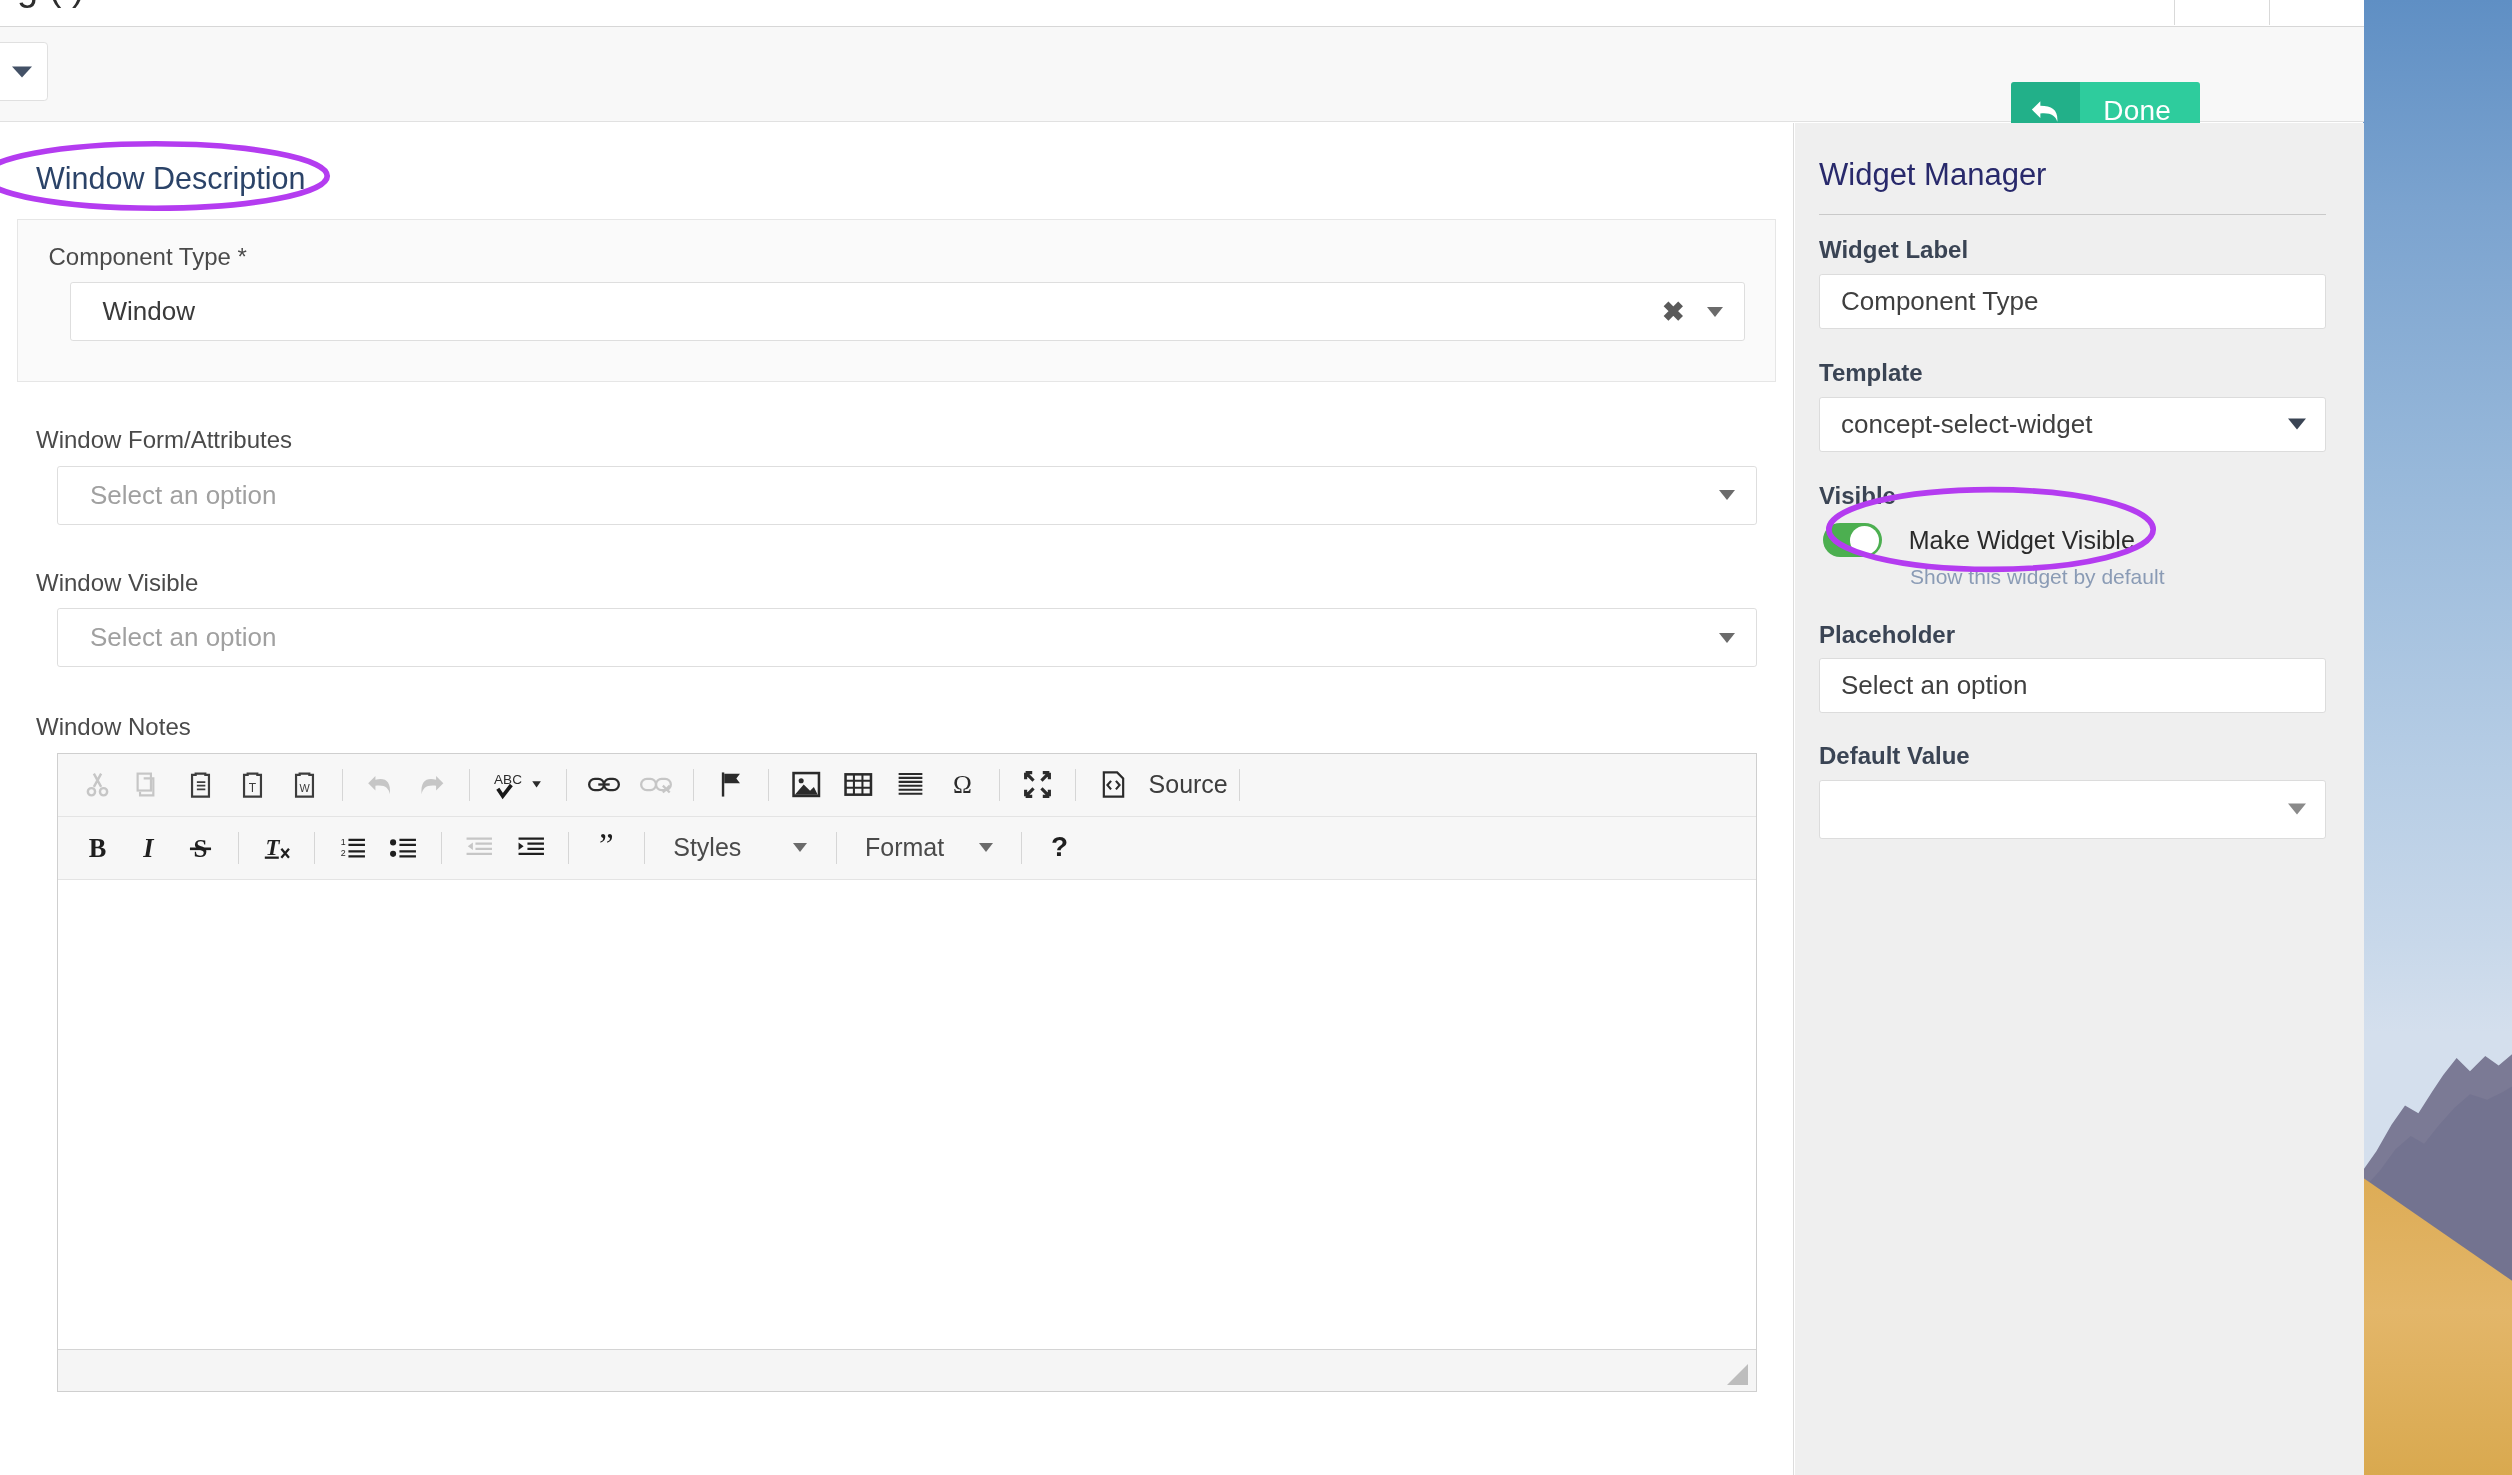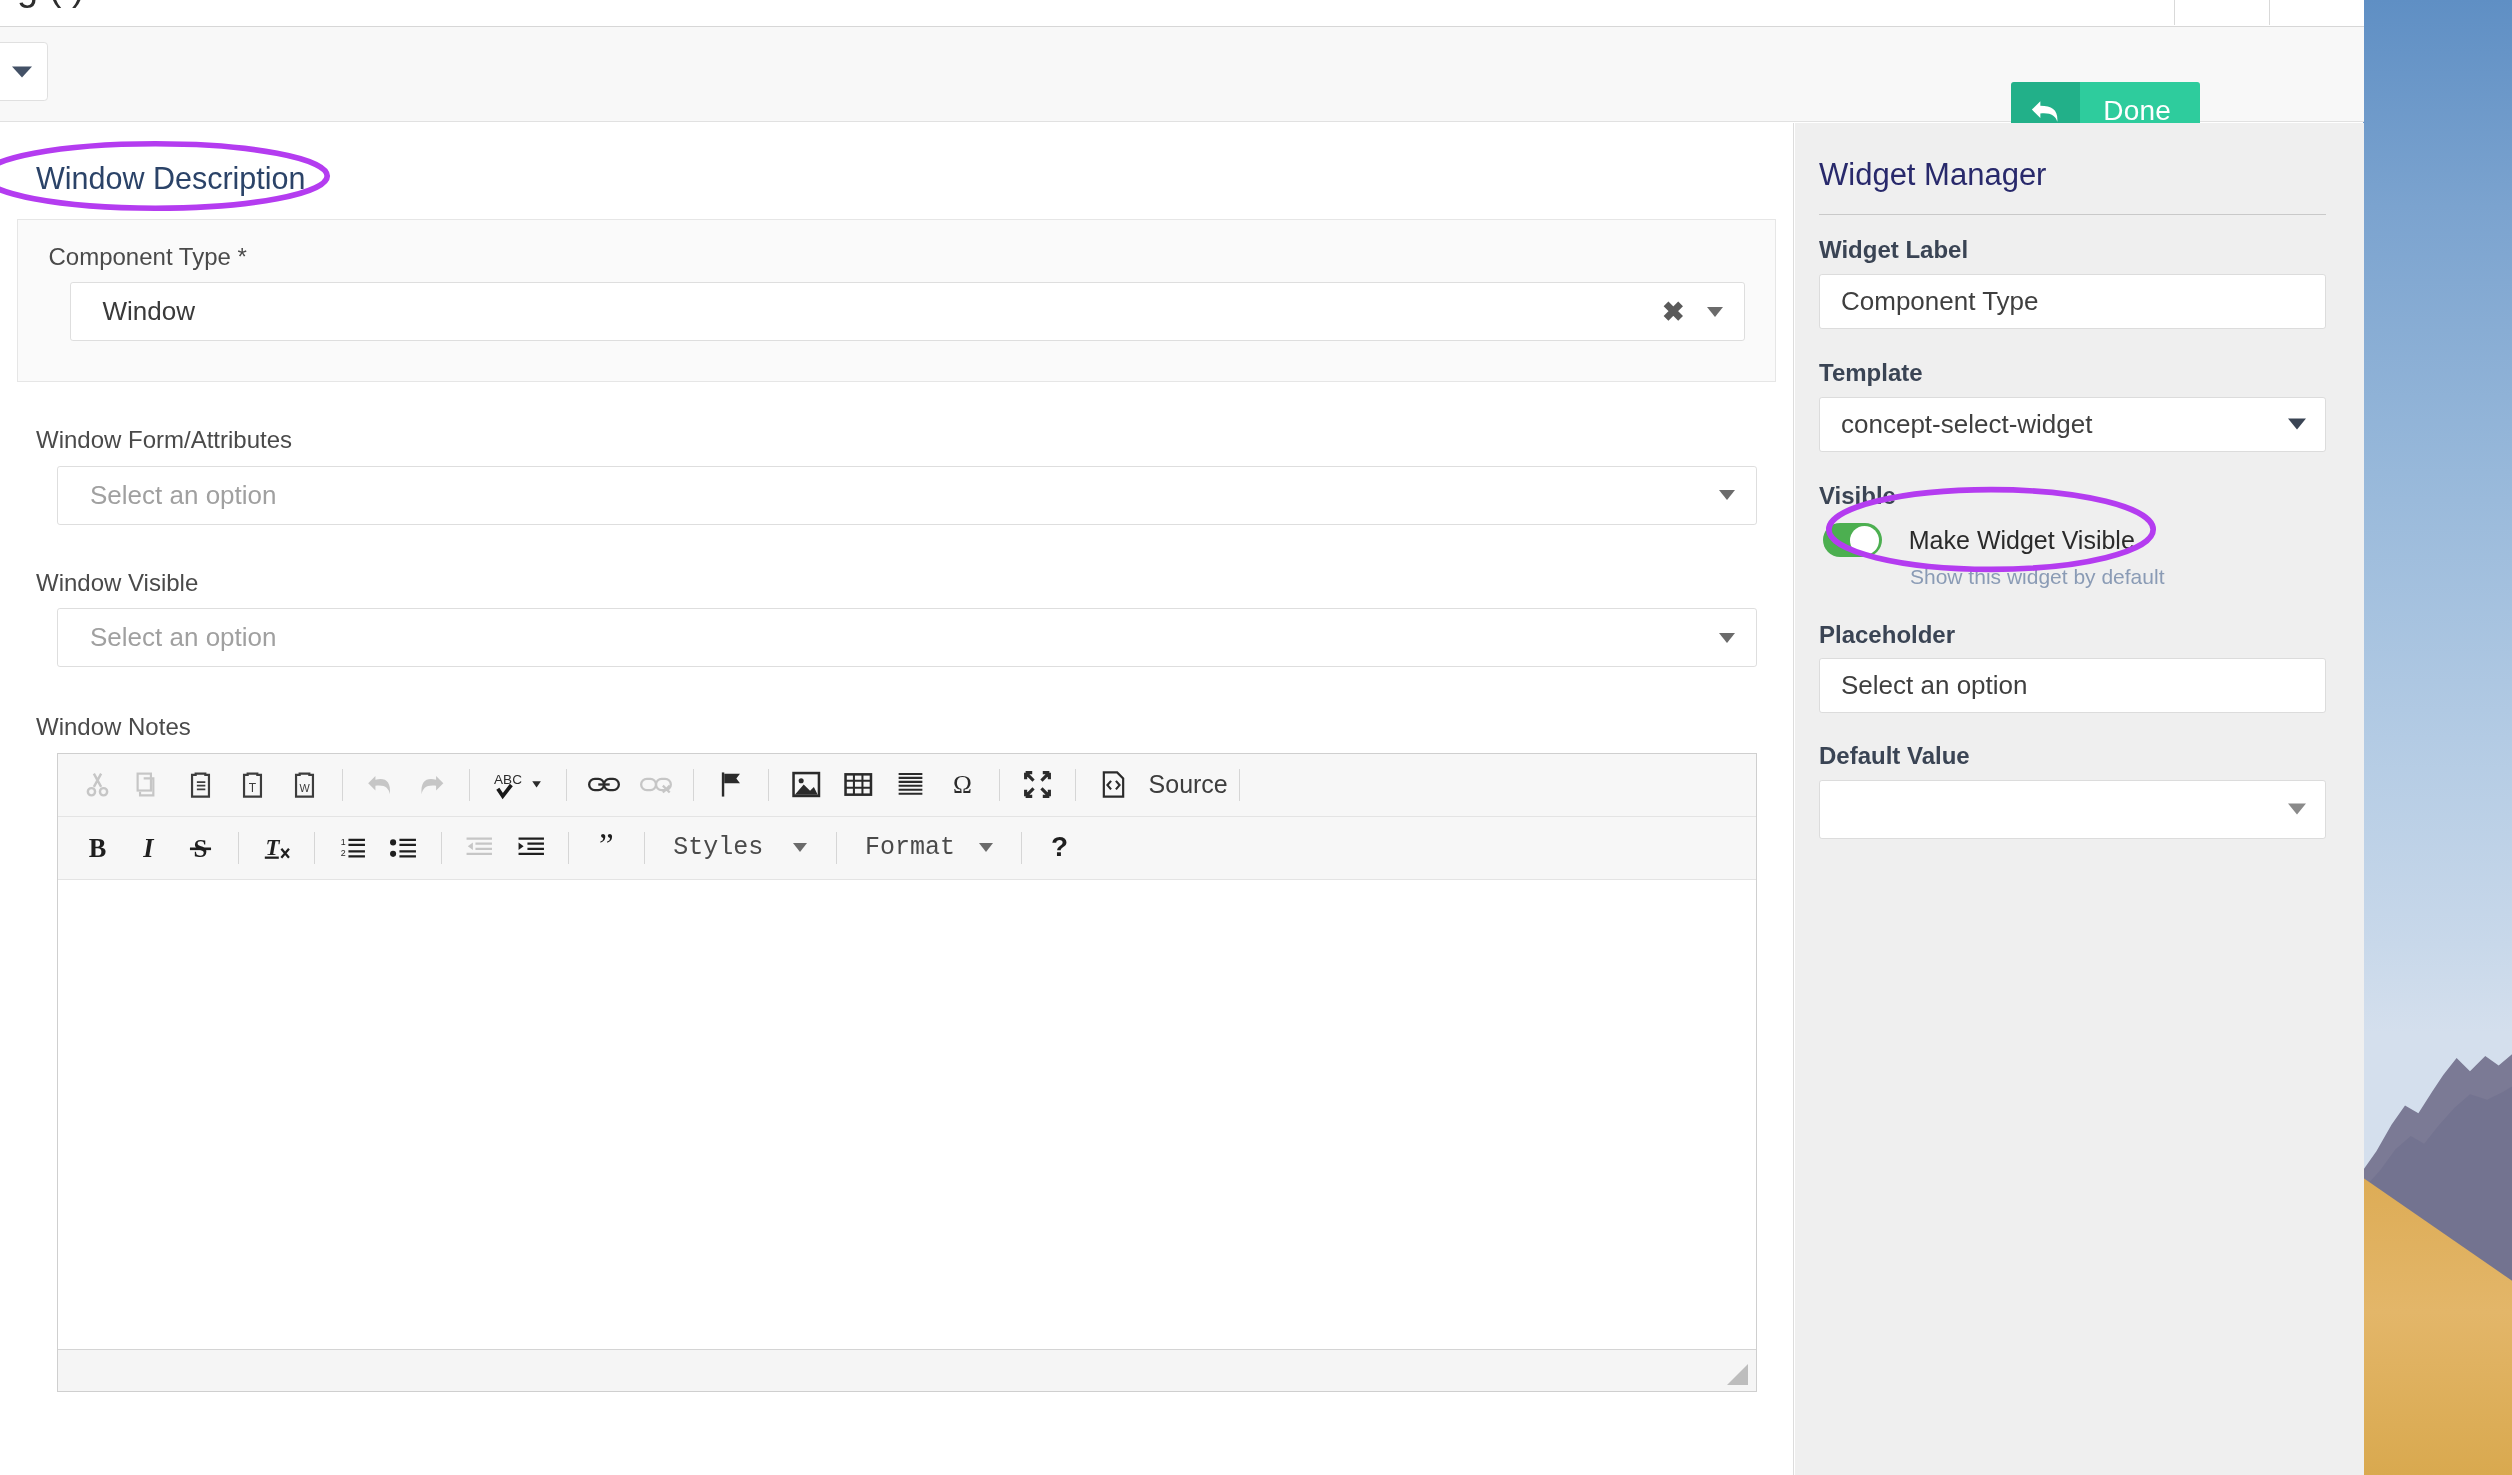--- a/index.html
+++ b/index.html
@@ -131,21 +131,21 @@
   .ck-toolbar-row:last-of-type { border-bottom: 1px solid #cfcfcf; }
   .ck-btn {
     width: 46px; height: 46px; display: flex; align-items: center;
     justify-content: center; margin: 0 2.9px; cursor: pointer;
   }
   .ck-sep { width: 1px; height: 32px; background: #d6d6d6; margin: 0 11.4px; }
   .ck-combo {
     display: flex; align-items: center; height: 46px; padding: 0 13.3px 0 17px;
     min-width: 143px; cursor: pointer;
   }
-  .ck-combo-label { font-size: 25px; color: #4a4a4a; font-family: Liberation Mono, monospace; }
+  .ck-combo-label { font-size: 25px; color: #4a4a4a; }
   .ck-combo-caret {
     width: 0; height: 0; margin-left: auto; margin-right: 3.8px;
     border-left: 7.6px solid transparent; border-right: 7.6px solid transparent;
     border-top: 9.5px solid #6b6b6b;
   }
   #ck-body { height: 469px; background: #ffffff; }
   #ck-footer {
     height: 42px; background: #f5f5f5; border-top: 1px solid #d4d4d4;
     position: relative;
   }

